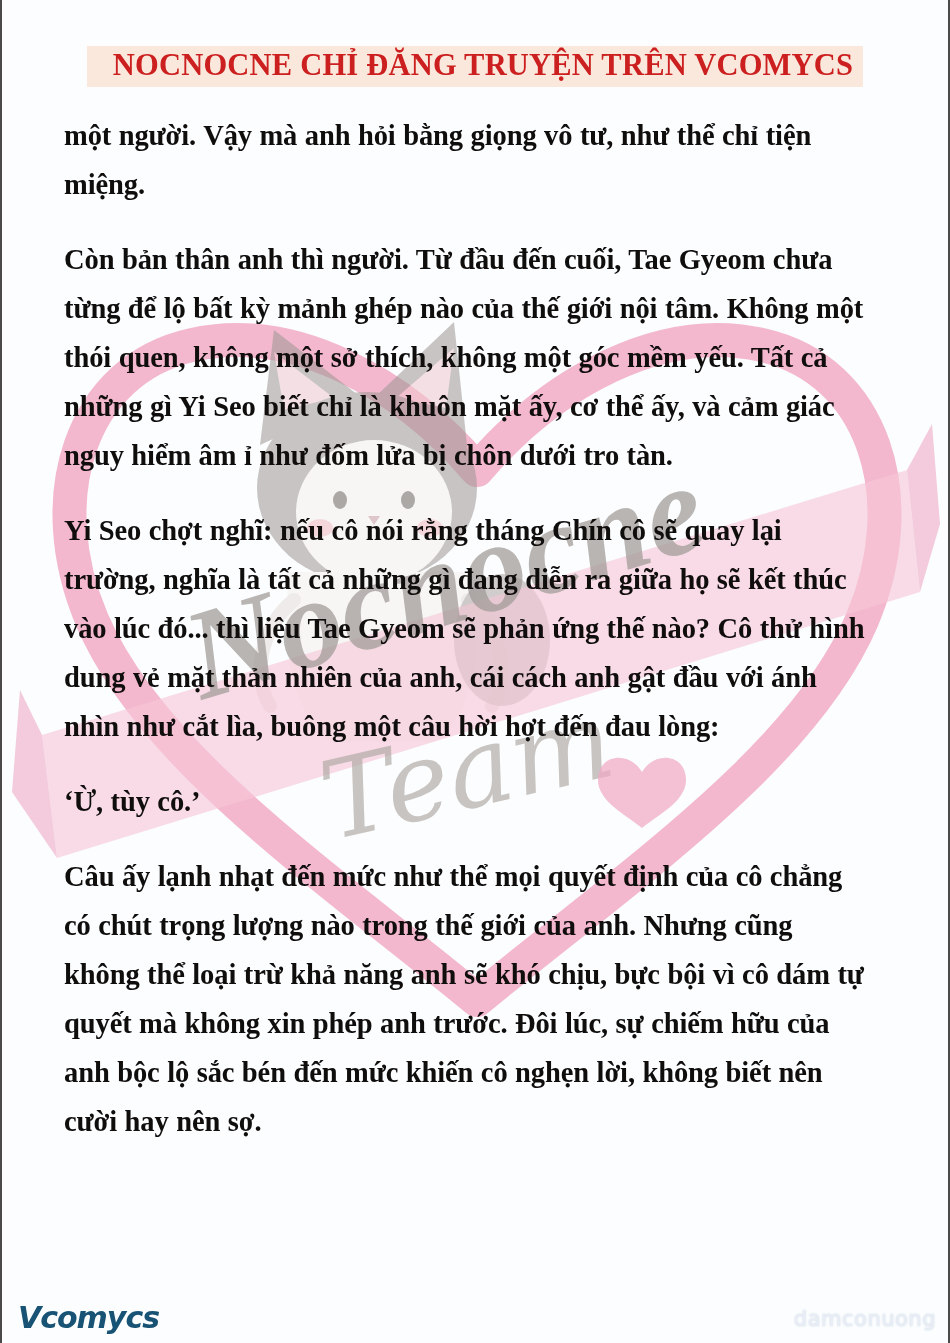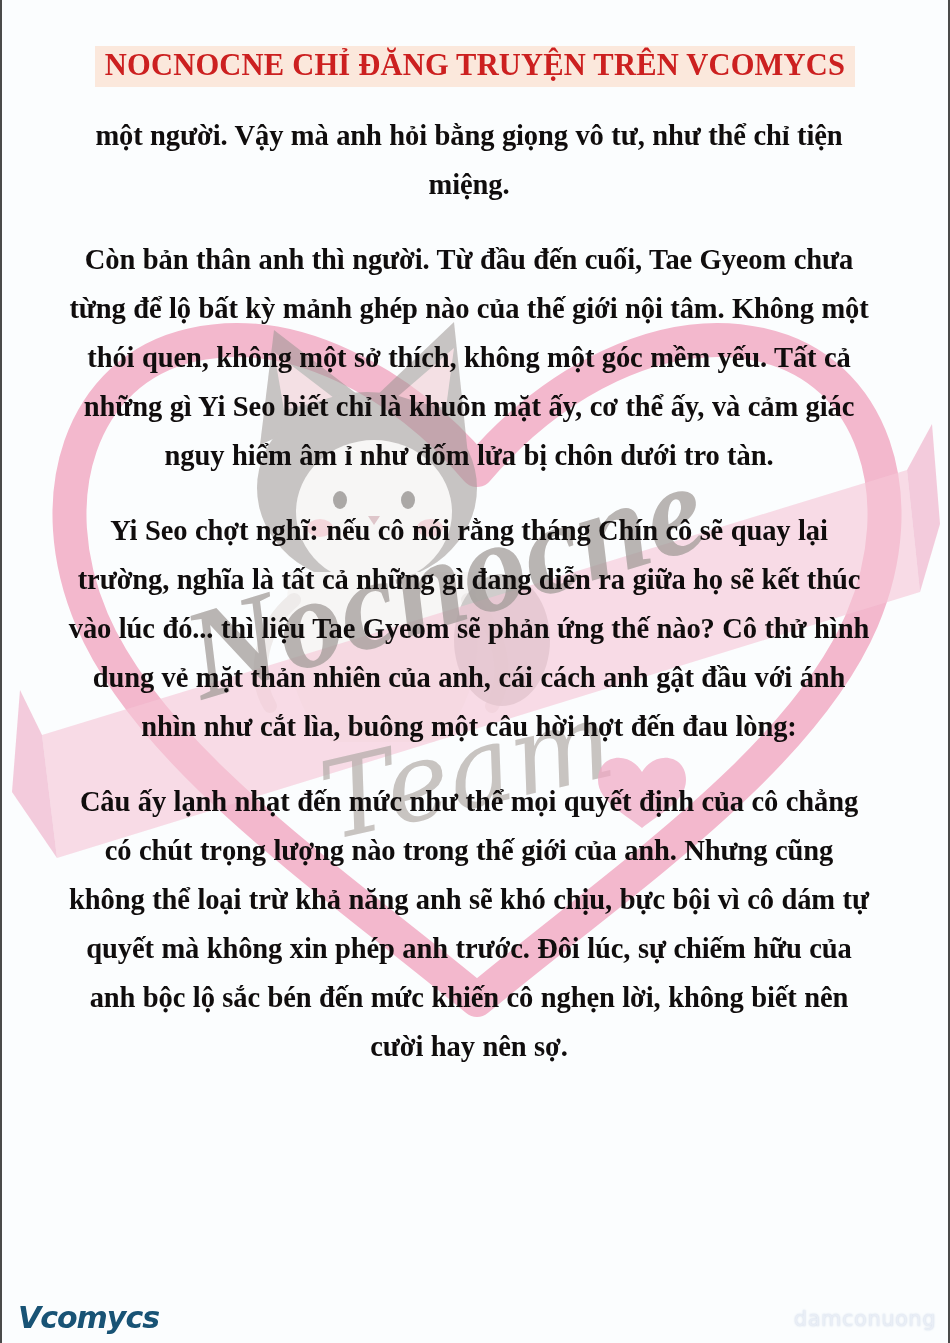--- a/index.html
+++ b/index.html
@@ -44,37 +44,37 @@
     margin: 0;
     padding: 46px 0 6px 0;
   }
   .banner-inner {
     display: inline-block;
     background: #fbe8dc;
     color: #cc2020;
     font-weight: bold;
     font-size: 30.5px;
     letter-spacing: 0.2px;
-    padding: 3px 10px 5px 10px;
+    padding: 3px 10px 5px 26px;
     line-height: 1.08;
     white-space: nowrap;
     font-family: "Liberation Serif", "DejaVu Serif", serif;
   }
 
   .body-text {
     margin-top: 18px;
   }
 
   p.para {
     margin: 0 12px 26px 0;
     font-size: 28.5px;
     line-height: 49px;
     font-weight: bold;
     color: #100d0d;
-    text-align: center;
+    text-align: left;
     letter-spacing: -0.1px;
     word-spacing: 0.5px;
   }
   p.para:last-child { margin-bottom: 0; }
 
   
   .footer {
     position: absolute;
     left: 0; right: 0; bottom: 0;
     height: 62px;
@@ -175,20 +175,21 @@
   <div class="content">
 
     <div class="banner">
       <span class="banner-inner">NOCNOCNE CHỈ ĐĂNG TRUYỆN TRÊN VCOMYCS</span>
     </div>
 
     <div class="body-text">
       <p class="para">một người. Vậy mà anh hỏi bằng giọng vô tư, như thể chỉ tiện miệng.</p>
       <p class="para">Còn bản thân anh thì người. Từ đầu đến cuối, Tae Gyeom chưa từng để lộ bất kỳ mảnh ghép nào của thế giới nội tâm. Không một thói quen, không một sở thích, không một góc mềm yếu. Tất cả những gì Yi Seo biết chỉ là khuôn mặt ấy, cơ thể ấy, và cảm giác nguy hiểm âm ỉ như đốm lửa bị chôn dưới tro tàn.</p>
       <p class="para">Yi Seo chợt nghĩ: nếu cô nói rằng tháng Chín cô sẽ quay lại trường, nghĩa là tất cả những gì đang diễn ra giữa họ sẽ kết thúc vào lúc đó... thì liệu Tae Gyeom sẽ phản ứng thế nào? Cô thử hình dung vẻ mặt thản nhiên của anh, cái cách anh gật đầu với ánh nhìn như cắt lìa, buông một câu hời hợt đến đau lòng:</p>
+      <p class="para">‘Ừ, tùy cô.’</p>
       <p class="para">Câu ấy lạnh nhạt đến mức như thể mọi quyết định của cô chẳng có chút trọng lượng nào trong thế giới của anh. Nhưng cũng không thể loại trừ khả năng anh sẽ khó chịu, bực bội vì cô dám tự quyết mà không xin phép anh trước. Đôi lúc, sự chiếm hữu của anh bộc lộ sắc bén đến mức khiến cô nghẹn lời, không biết nên cười hay nên sợ.</p>
     </div>
 
   </div>
 
   <div class="footer">
     <div class="logo-vcomycs">Vcomycs</div>
     <div class="watermark-damconuong">damconuong</div>
   </div>
 

